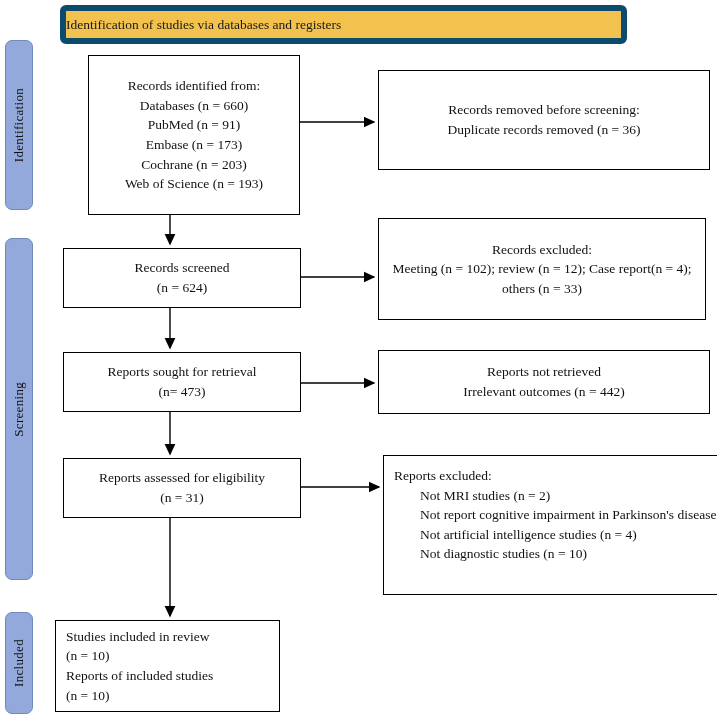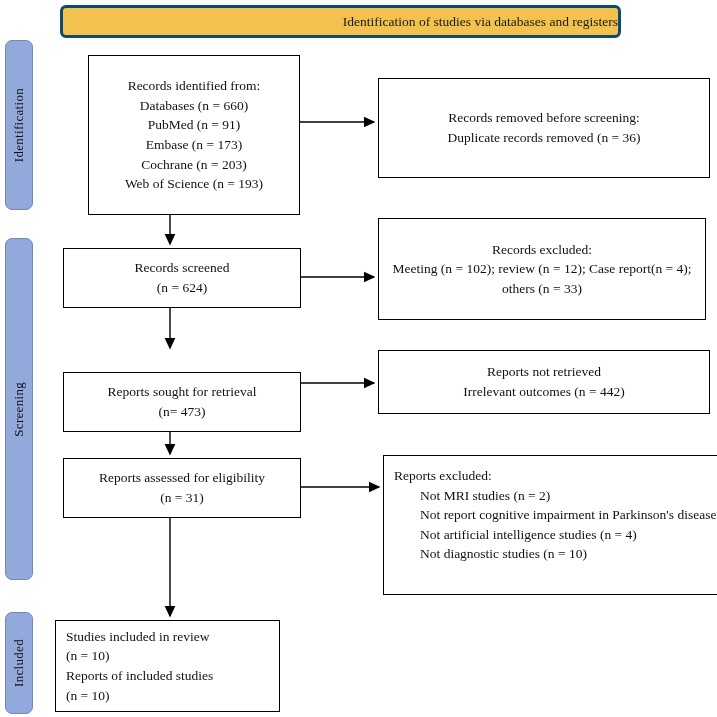--- a/index.html
+++ b/index.html
@@ -3,22 +3,22 @@
 <meta charset="utf-8">
 <style>
   html,body{margin:0;padding:0;background:#fff;}
   .canvas{
     position:relative;width:717px;height:717px;background:#fff;
     font-family:"Liberation Serif","DejaVu Serif",serif;
     font-size:13.5px;color:#111;line-height:1.45;
   }
   .banner{
     position:absolute;left:60px;top:5px;width:555px;height:27px;
-    background:#F2C14E;border:3px solid #0c4a6e;border-radius:6px;
-    display:flex;align-items:center;justify-content:flex-end;
+    background:#F2C14E;border:6px solid #0c4a6e;border-radius:6px;
+    display:flex;align-items:center;justify-content:flex-start;
     font-size:13.5px;color:#1a1a1a;
   }
   .stage{
     position:absolute;left:5px;width:26px;
     background:#93A9DC;border:1px solid #7289BE;border-radius:7px;
     display:flex;align-items:center;justify-content:center;
   }
   .stage span{
     writing-mode:vertical-rl;transform:rotate(180deg);
     font-size:13px;color:#111;letter-spacing:.3px;
@@ -28,24 +28,24 @@
   .stage-included{top:612px;height:100px;}
   .box{
     position:absolute;background:#fff;border:1.2px solid #000;
     display:flex;align-items:center;justify-content:center;
     box-sizing:border-box;padding:6px 10px;
   }
   .center{text-align:center;}
   .left{text-align:left;justify-content:flex-start;}
   .lines{white-space:pre-line;}
   .box-records-identified{left:88px;top:55px;width:212px;height:160px;}
-  .box-records-removed{left:378px;top:78px;width:332px;height:100px;}
+  .box-records-removed{left:378px;top:70px;width:332px;height:100px;}
   .box-records-screened{left:63px;top:248px;width:238px;height:60px;}
   .box-records-excluded{left:378px;top:218px;width:328px;height:102px;}
-  .box-reports-sought{left:63px;top:352px;width:238px;height:60px;margin-top:20px;}
+  .box-reports-sought{left:63px;top:352px;width:238px;height:60px;}
   .box-reports-not-retrieved{left:378px;top:350px;width:332px;height:64px;}
   .box-reports-assessed{left:63px;top:458px;width:238px;height:60px;}
   .box-reports-excluded{left:383px;top:455px;width:386px;height:140px;align-items:flex-start;padding-top:10px;}
   .box-studies-included{left:55px;top:620px;width:225px;height:92px;align-items:center;}
   .excl-items{padding-left:26px;}
   .arrows{position:absolute;left:0;top:0;width:717px;height:717px;pointer-events:none;}
 </style>
 </head>
 <body>
 

